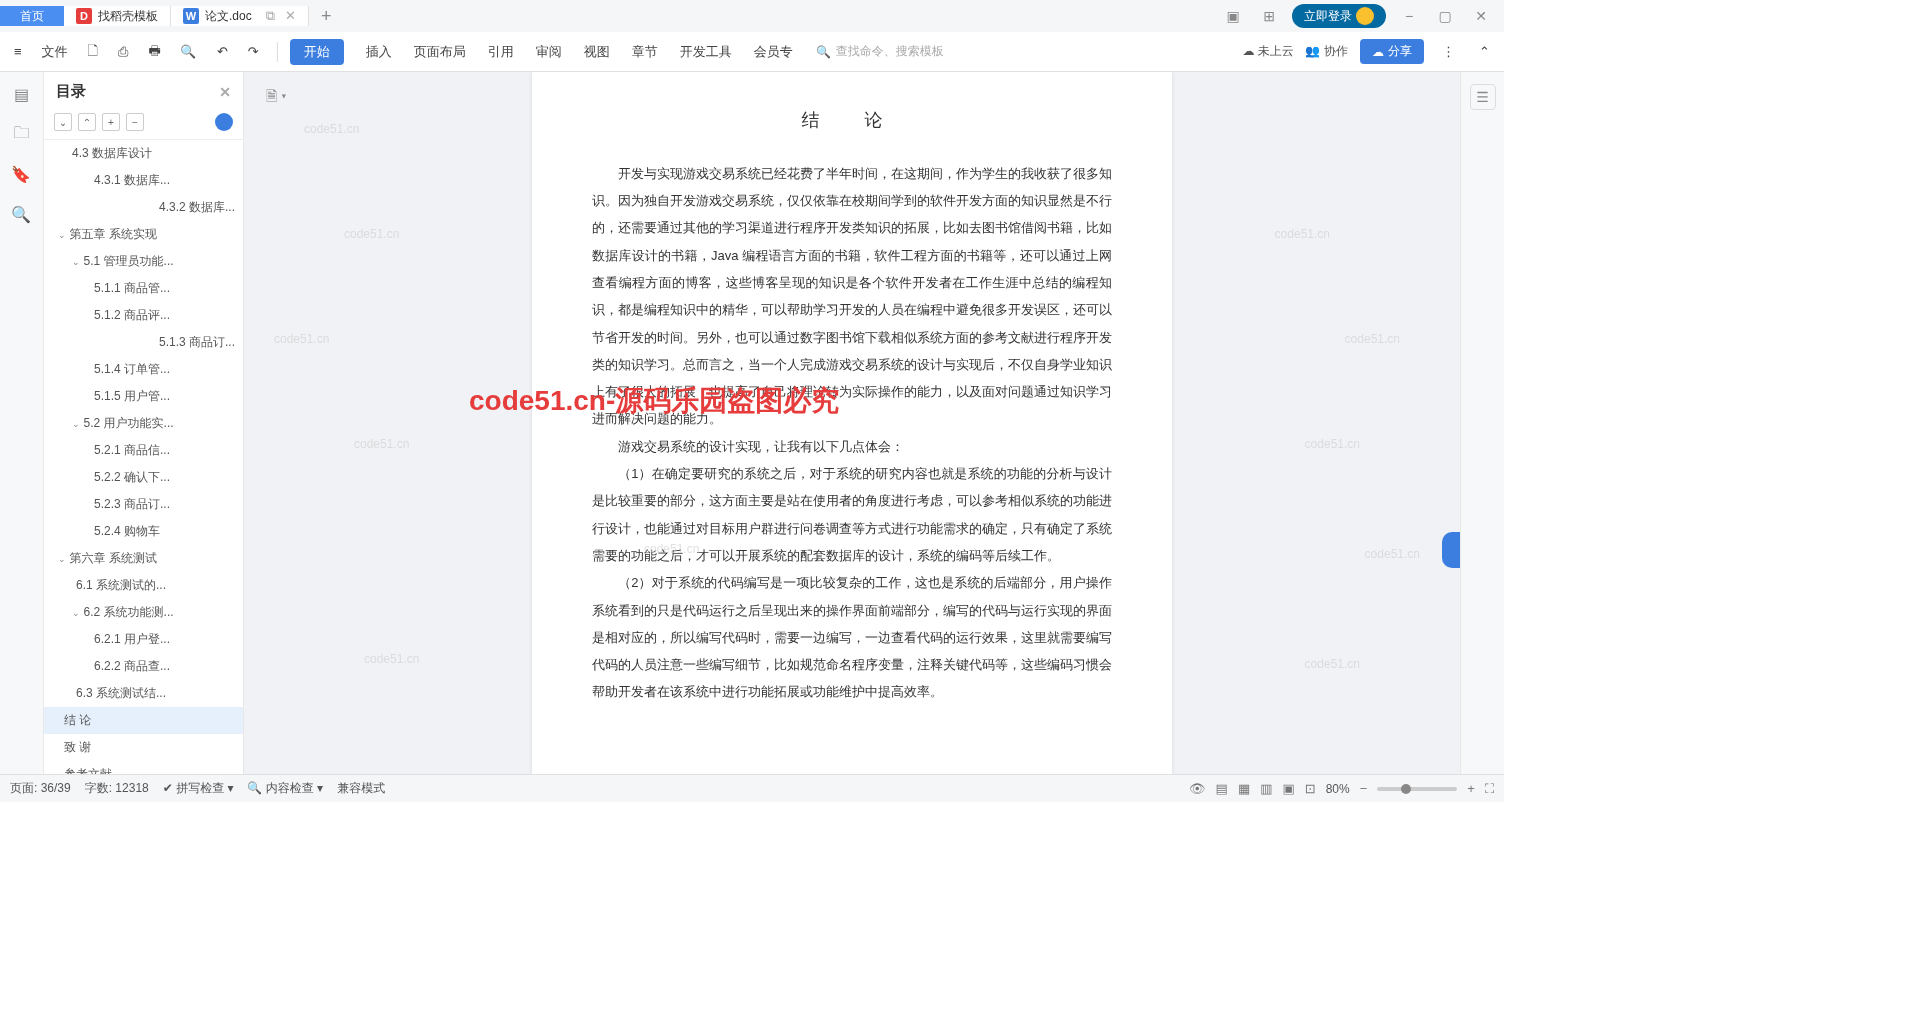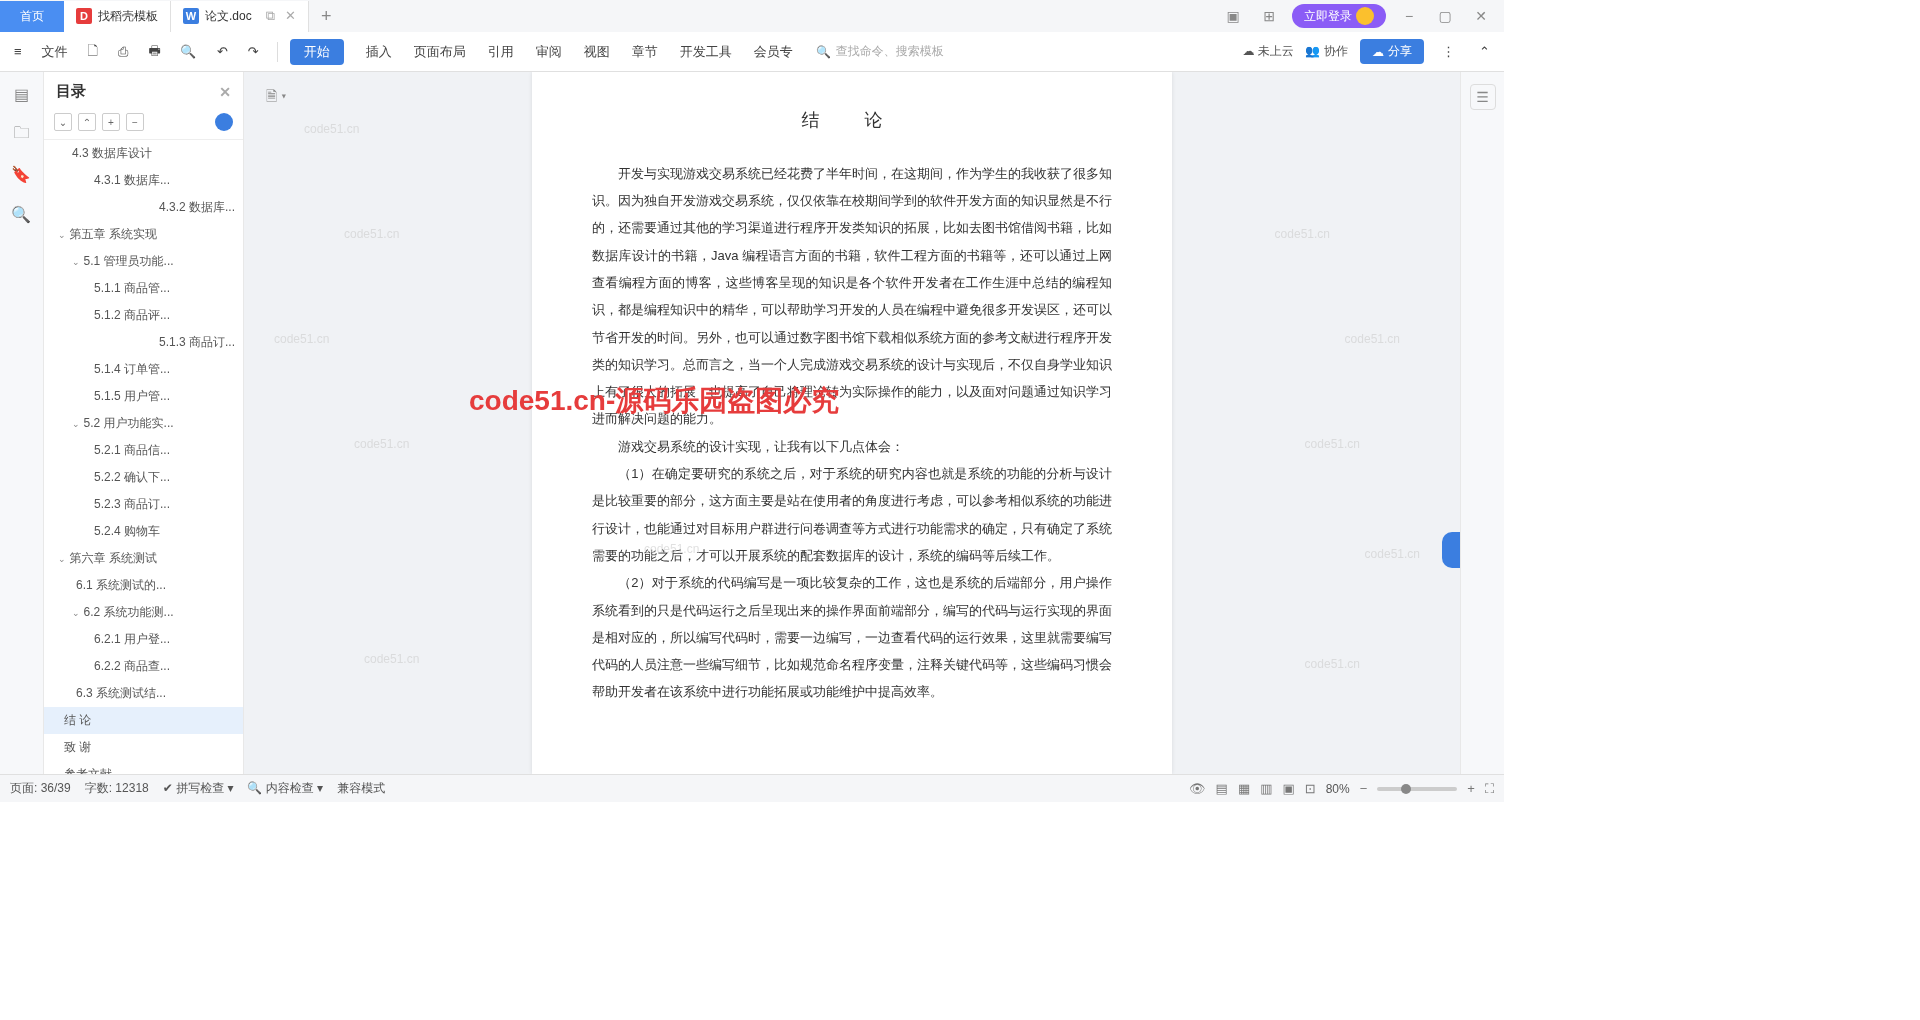--- a/index.html
+++ b/index.html
@@ -1,25 +1,25 @@
 <!DOCTYPE html>
 <html><head>
 <meta charset="utf-8">
 <style>
 * { margin:0; padding:0; box-sizing:border-box; font-family:"Microsoft YaHei",Arial,sans-serif; }
 body { width:1504px; height:802px; background:#fff; overflow:hidden; font-size:13px; color:#333; }
 .titlebar { height:32px; background:#f5f6f8; display:flex; align-items:center; }
-.tab { height:31px; padding:0 12px; display:flex; align-items:center; gap:6px; font-size:12px; cursor:pointer; }
+.tab { height:20px; padding:0 12px; display:flex; align-items:center; gap:6px; font-size:12px; cursor:pointer; }
 .tab.home { background:#4a8ef2; color:#fff; padding:0 20px; }
 .tab.docao { background:#fff; border-right:1px solid #e0e0e0; }
 .tab.active { background:#fff; border-right:1px solid #e0e0e0; }
 .tab-icon-d { width:16px; height:16px; background:#e63c3c; border-radius:2px; display:inline-flex; align-items:center; justify-content:center; color:#fff; font-size:11px; font-weight:bold; }
 .tab-icon-w { width:16px; height:16px; background:#3b7ee0; border-radius:2px; display:inline-flex; align-items:center; justify-content:center; color:#fff; font-size:11px; font-weight:bold; }
 .tab-right { margin-left:auto; display:flex; align-items:center; gap:10px; padding-right:10px; }
-.login-btn { background:#8b5cf6; color:#fff; padding:3px 12px; border-radius:12px; font-size:12px; display:flex; align-items:center; gap:4px; }
+.login-btn { background:#0369a1; color:#fff; padding:3px 12px; border-radius:12px; font-size:12px; display:flex; align-items:center; gap:4px; }
 .avatar-ph { width:18px; height:18px; border-radius:50%; background:#fbc02d; }
 .win-btn { width:26px; text-align:center; color:#888; font-size:14px; }
 .toolbar { height:40px; border-bottom:1px solid #e0e0e0; display:flex; align-items:center; padding:0 8px; gap:2px; }
 .tb-left { display:flex; align-items:center; gap:8px; }
 .tb-item { padding:4px 6px; color:#444; font-size:13px; cursor:pointer; }
 .tb-item.start { background:#3b7ee0; color:#fff; padding:4px 14px; border-radius:4px; }
 .tb-sep { width:1px; height:20px; background:#ddd; margin:0 4px; }
 .menu-bar { display:flex; gap:18px; margin-left:18px; }
 .menu-item { font-size:13px; color:#444; cursor:pointer; padding:4px 2px; }
 .search-box { margin-left:20px; color:#aaa; font-size:12px; display:flex; align-items:center; gap:4px; width:180px; }

